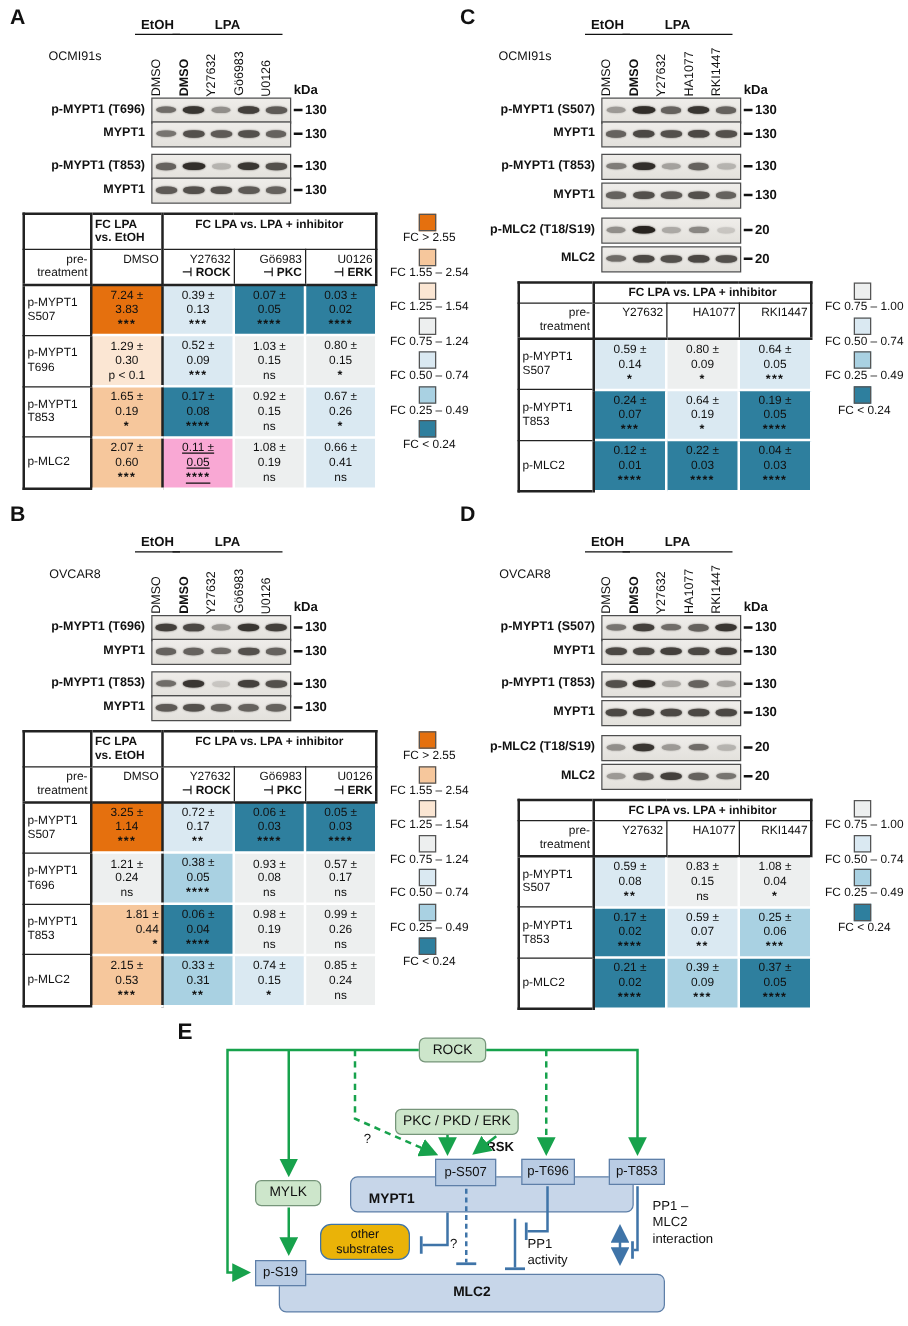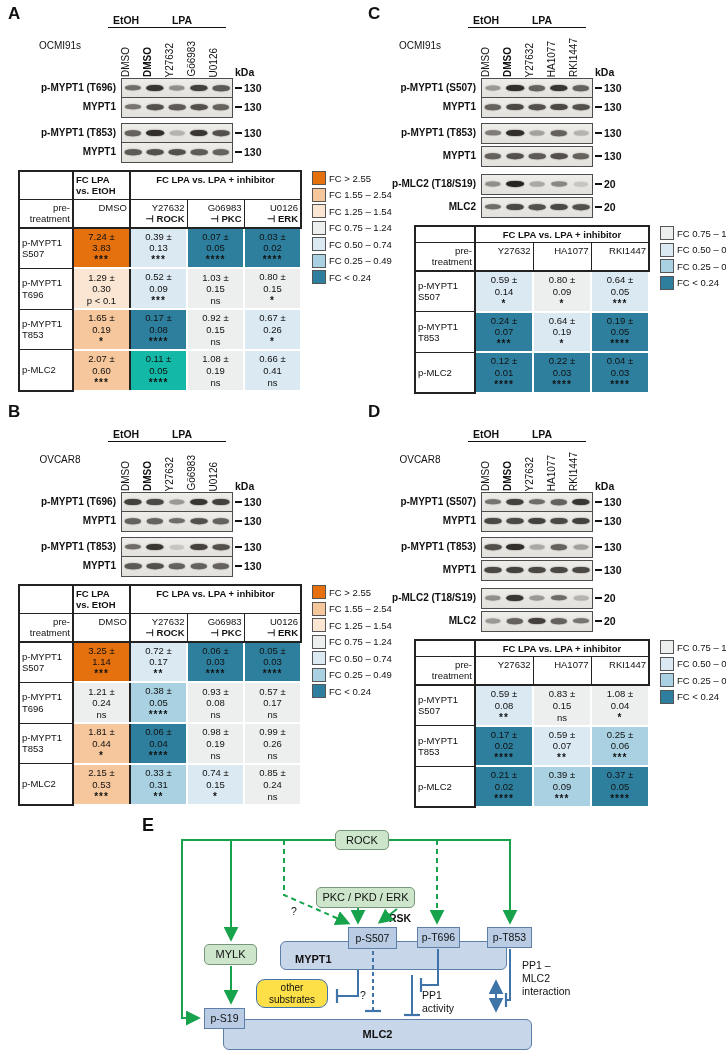--- a/index.html
+++ b/index.html
@@ -44,30 +44,30 @@
   .fct .pret{white-space:pre-line;line-height:1.2;}
   .fct .col1h{white-space:pre-line;font-weight:bold;line-height:1.2;}
   .fct .spanh{text-align:center;font-weight:bold;}
   .fct .cname{line-height:1.2;}
   .fct .ctarget{font-weight:bold;line-height:1.2;}
   .fct td.dcell{border:2px solid #fff;text-align:center;vertical-align:middle;height:34px;color:#111;}
   .v{line-height:1.25;}
   .sig{margin-top:1px;line-height:1;}
   .sig.stars{font-weight:bold;letter-spacing:1px;font-size:10px;}
   .legend{font-size:9.5px;margin-left:10px;margin-top:1px;}
-  .lrow{display:flex;align-items:center;margin-bottom:2.5px;white-space:nowrap;}
+  .lrow{display:flex;align-items:center;margin-bottom:2.5px;white-space:nowrap;flex-direction:column;}
   .sw{width:12px;height:12px;border:1px solid #555;margin-right:3px;flex:none;}
   
   #panel-E{position:absolute;left:100px;top:793px;width:626px;height:268px;}
   #panel-E .pletter{left:42px;top:22px;font-size:18px;}
   .node{position:absolute;display:flex;align-items:center;justify-content:center;text-align:center;line-height:1.15;box-sizing:border-box;}
   .gnode{background:#CDE6CB;border:1.3px solid #76957A;border-radius:5px;font-size:11px;}
   .bnode{background:#B9CCE4;border:1.3px solid #5E7FA8;font-size:10.5px;}
   .bignode{background:#C7D6E9;border:1.3px solid #5E7FA8;border-radius:6px;font-weight:bold;font-size:11px;}
-  .lightnode{background:#fde047;border:1.3px solid #3F74A8;border-radius:9px;font-size:10px;white-space:pre-line;text-align:center;}
+  .lightnode{background:#eab308;border:1.3px solid #3F74A8;border-radius:9px;font-size:10px;white-space:pre-line;text-align:center;}
   .anno{position:absolute;font-size:10.5px;white-space:pre-line;line-height:1.25;}
   #e-svg{position:absolute;left:0;top:0;pointer-events:none;}
 </style>
 </head>
 <body>
 
 <div class="quad" id="quad-A">
     <div class="pletter">A</div>
     <div class="blot">
       <div class="bhead">
@@ -244,21 +244,21 @@
               <div class="sig stars">*</div>
             </td>
           </tr>
           <tr>
             <td class="rlabel lblc wA">p-MLC2</td>
             <td class="dcell cA sep" style="background: rgb(246, 199, 156);">
               <div class="v">2.07 ±</div>
               <div class="v">0.60</div>
               <div class="sig stars">***</div>
             </td>
-            <td class="dcell cA" style="background: #14b8a6;">
+            <td class="dcell cA" style="background: #f9a8d4; text-decoration: underline;">
               <div class="v">0.11 ±</div>
               <div class="v">0.05</div>
               <div class="sig stars">****</div>
             </td>
             <td class="dcell cA" style="background: rgb(237, 239, 239);">
               <div class="v">1.08 ±</div>
               <div class="v">0.19</div>
               <div class="sig">ns</div>
             </td>
             <td class="dcell cA" style="background: rgb(218, 233, 242);">
@@ -653,21 +653,21 @@
             </td>
             <td class="dcell cA" style="background: rgb(237, 239, 239);">
               <div class="v">0.57 ±</div>
               <div class="v">0.17</div>
               <div class="sig">ns</div>
             </td>
           </tr>
           <tr>
             <td class="rlabel lblc wA">p-MYPT1
 T853</td>
-            <td class="dcell cA sep" style="background: rgb(246, 199, 156);">
+            <td class="dcell cA sep" style="background: rgb(246, 199, 156); text-align: right;">
               <div class="v">1.81 ±</div>
               <div class="v">0.44</div>
               <div class="sig stars">*</div>
             </td>
             <td class="dcell cA" style="background: rgb(46, 127, 158);">
               <div class="v">0.06 ±</div>
               <div class="v">0.04</div>
               <div class="sig stars">****</div>
             </td>
             <td class="dcell cA" style="background: rgb(237, 239, 239);">

